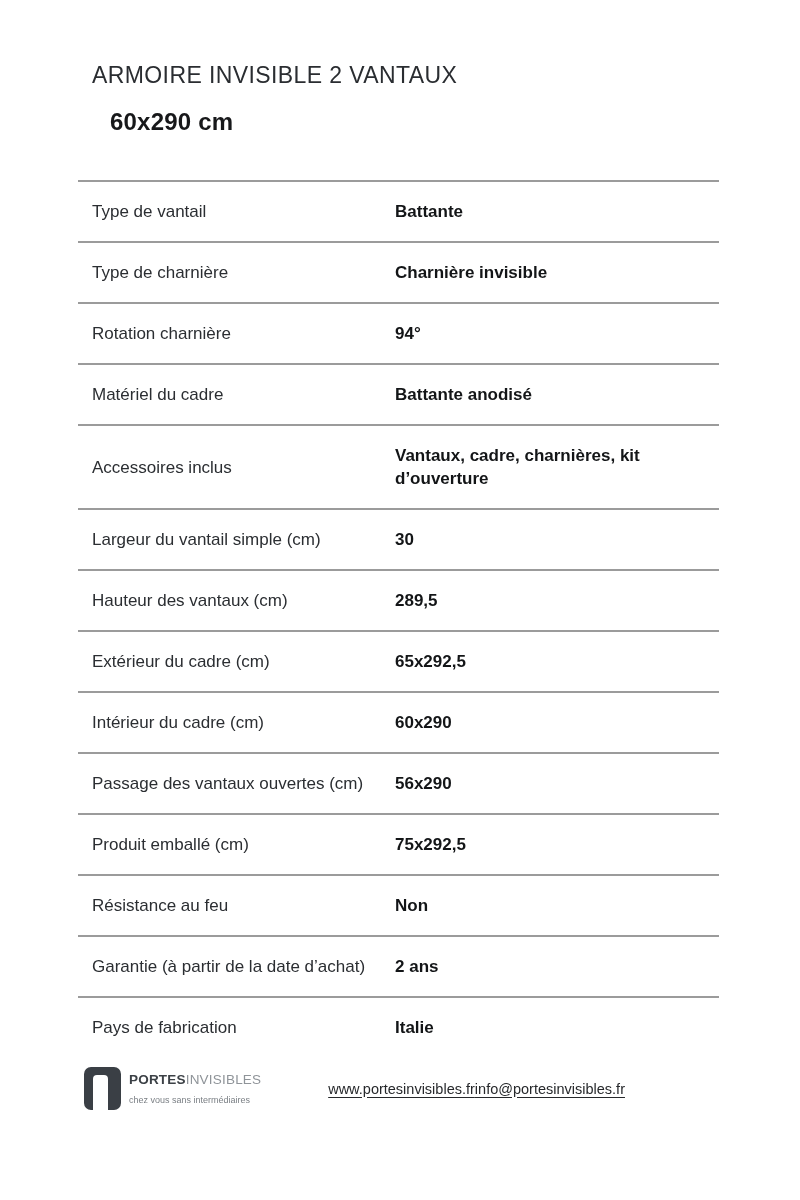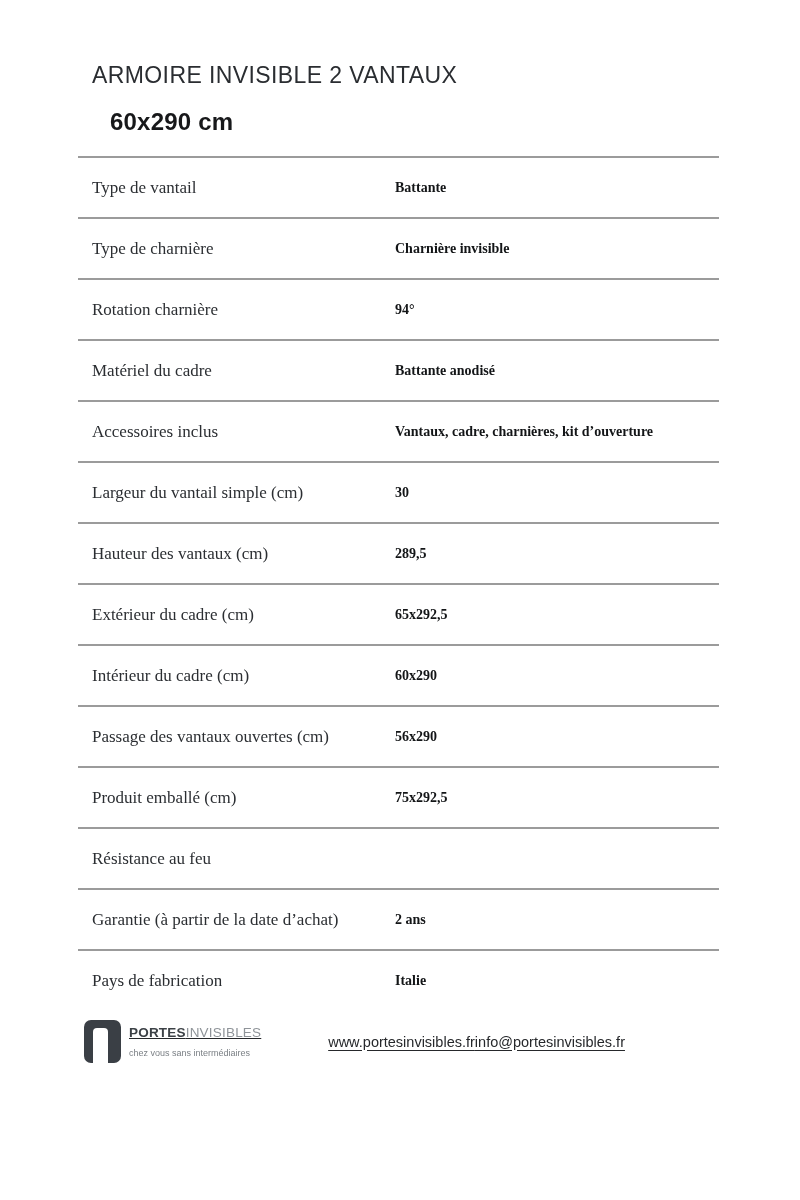--- a/index.html
+++ b/index.html
@@ -18,34 +18,34 @@
   .title-line1 {
     font-size:23px; font-weight:400; letter-spacing:0.4px;
     line-height:30px; color:#2a2d31; margin:0;
   }
   .title-line2 {
     font-size:24px; font-weight:700; letter-spacing:0.2px;
     line-height:28px; color:#17181a; margin:18px;
   }
 
   
-  .spec-table { margin-top:20px;font-family:Liberation Serif, serif; }
+  .spec-table { margin-top:44px; }
   .spec-row {
     display:flex; align-items:center;
     border-top:2px solid #9b9b9b;
     padding:18px 0;
   }
   .row-label {
     flex:0 0 317px; box-sizing:border-box;
     padding-left:14px; padding-right:23px;
     font-size:17px; line-height:23px; color:#2b2e32;
   }
   .row-value {
     flex:1; padding-right:6px;
-    font-size:14px; line-height:23px; font-weight:700; color:#131517;
+    font-size:17px; line-height:23px; font-weight:700; color:#131517;
   }
 
   
   .footer {
     display:flex; align-items:center;
     margin:10px 81px 0 78px;
   }
   .footer-left  { flex:1; display:flex; align-items:center; padding-left:6px; }
   .footer-center{ flex:0 0 auto; }
   .footer-right { flex:1; text-align:left; }
@@ -53,21 +53,21 @@
   .logo-icon {
     width:37px; height:43px; background:#3a3f45;
     border-radius:7px; position:relative; flex:0 0 auto;
   }
   .logo-icon::after {
     content:""; position:absolute;
     left:9px; top:8px; width:15px; height:35px;
     background:#ffffff; border-radius:4px 4px 0 0;
   }
   .logo-text { margin-left:8px; display:flex; flex-direction:column; justify-content:center; }
-  .brand-line { font-size:13.5px; line-height:15px; letter-spacing:0.2px; white-space:nowrap;text-decoration:underline; }
+  .brand-line { font-size:13.5px; line-height:15px; letter-spacing:0.2px; white-space:nowrap; }
   .brand-bold  { font-weight:700; color:#3c4146; }
   .brand-light { font-weight:400; color:#8f9499; }
   .tagline { font-size:9px; line-height:11px; color:#7a7f84; margin-top:8px; white-space:nowrap; }
 
   .footer-link {
     font-size:14.5px; color:#26282b;
     text-decoration:underline; text-underline-offset:3px;
     cursor:pointer;
   }
 </style>
@@ -134,20 +134,21 @@
     <div class="row-value">56x290</div>
   </div>
 
   <div class="spec-row">
     <div class="row-label">Produit emballé (cm)</div>
     <div class="row-value">75x292,5</div>
   </div>
 
   <div class="spec-row">
     <div class="row-label">Résistance au feu</div>
+    <div class="row-value">Non</div>
   </div>
 
   <div class="spec-row">
     <div class="row-label">Garantie (à partir de la date d’achat)</div>
     <div class="row-value">2 ans</div>
   </div>
 
   <div class="spec-row">
     <div class="row-label">Pays de fabrication</div>
     <div class="row-value">Italie</div>

